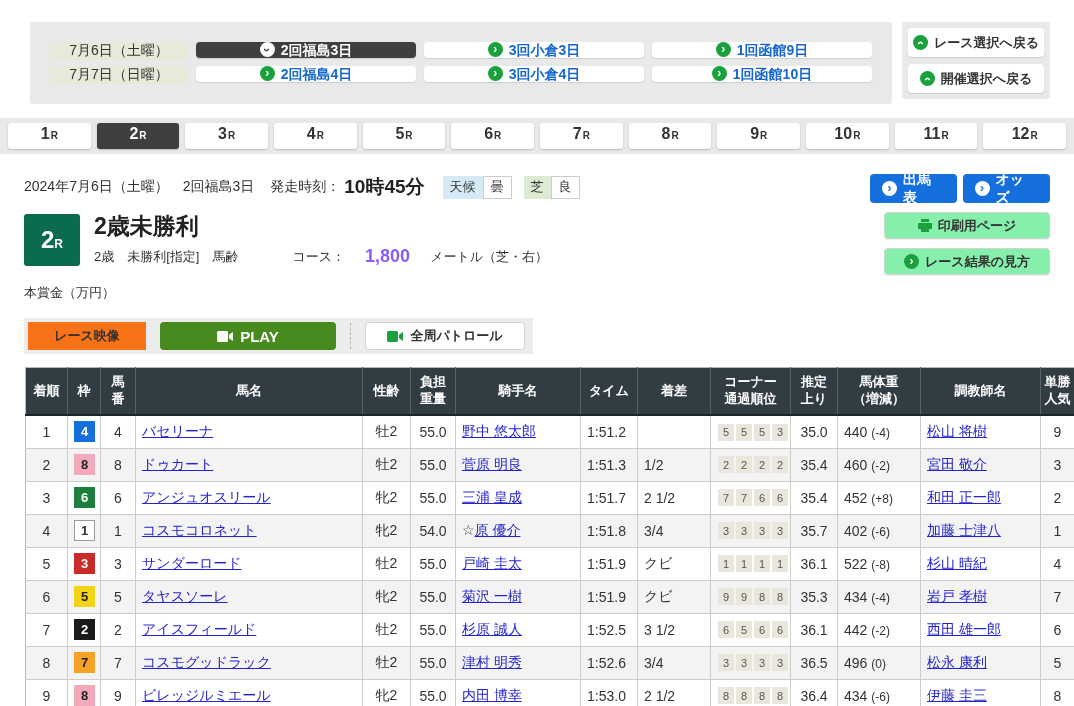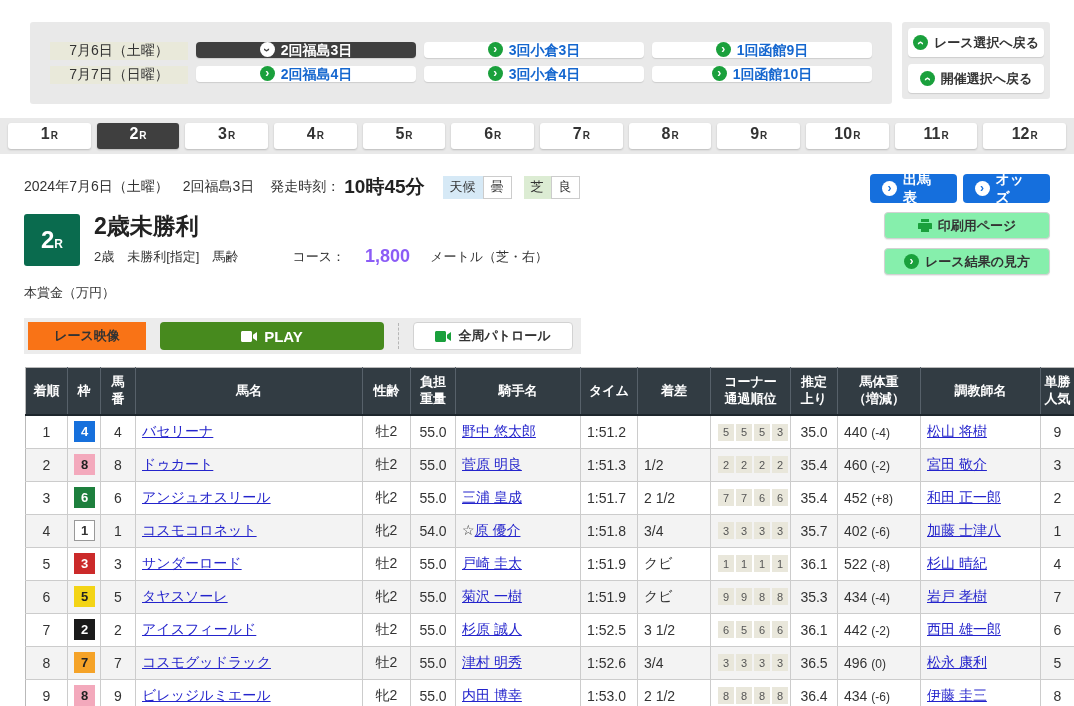--- a/index.html
+++ b/index.html
@@ -53,21 +53,21 @@
   .prize-place { width: 44px; }
   .prize-amount { width: 52px; text-align: right; margin-right: 22px; }
   
   .actions { width: 180px; display: flex; flex-direction: column; align-items: flex-end; gap: 9px; }
   .blue-row { display: flex; gap: 6px; }
   .btn-blue { height: 29px; padding: 0 12px; background: #156fdd; border-radius: 4px; color: #fff; font-weight: bold; font-size: 14px; display: inline-flex; align-items: center; gap: 6px; cursor: pointer; }
   .btn-white { height: 27px; width: 166px; background: #86efac; border: 1px solid #d2d2d2; border-radius: 4px; color: #333; font-weight: bold; font-size: 13px; display: inline-flex; align-items: center; justify-content: center; gap: 6px; cursor: pointer; box-shadow: 0 1px 1px rgba(0,0,0,.08); }
   
   .video-band { display: inline-flex; align-items: center; gap: 14px; background: #ececec; margin: 16px 0 0 24px; padding: 4px 8px 4px 4px; }
   .video-label { width: 118px; height: 28px; background: #f97316; display: flex; align-items: center; justify-content: center; font-size: 13px; font-weight: bold; color: #333; }
-  .btn-play { width: 224px; height: 28px; background: #478a1e; border-radius: 4px; color: #fff; font-weight: bold; font-size: 15px; display: flex; align-items: center; justify-content: center; gap: 7px; cursor: pointer; }
+  .btn-play { width: 176px; height: 28px; background: #478a1e; border-radius: 4px; color: #fff; font-weight: bold; font-size: 15px; display: flex; align-items: center; justify-content: center; gap: 7px; cursor: pointer; }
   .vdivider { width: 0; height: 26px; border-left: 1px dashed #b5b5b5; }
   .btn-patrol { width: 160px; height: 28px; background: #fff; border: 1px solid #d2d2d2; border-radius: 4px; color: #333; font-weight: bold; font-size: 13px; display: flex; align-items: center; justify-content: center; gap: 7px; cursor: pointer; }
   
   .results { width: 1024px; margin: 13px 24px 0 25px; border-collapse: collapse; table-layout: fixed; border: 1px solid #b9b9b9; }
   .results thead th { background: #323c43; color: #fff; font-size: 13px; font-weight: bold; text-align: center; vertical-align: middle; padding: 6px 2px; line-height: 1.3; border-right: 1px solid #57616a; border-bottom: 2px solid #1d262c; }
   .results thead th:last-child { border-right: none; }
   .results td { border-right: 1px solid #ccc; border-bottom: 1px solid #ccc; padding: 5px 6px; font-size: 14px; color: #333; height: 33px; vertical-align: middle; }
   .results td:last-child { border-right: none; }
   .results tr:nth-child(even) { background: #f3f3f3; }
   .c-center { text-align: center; }

